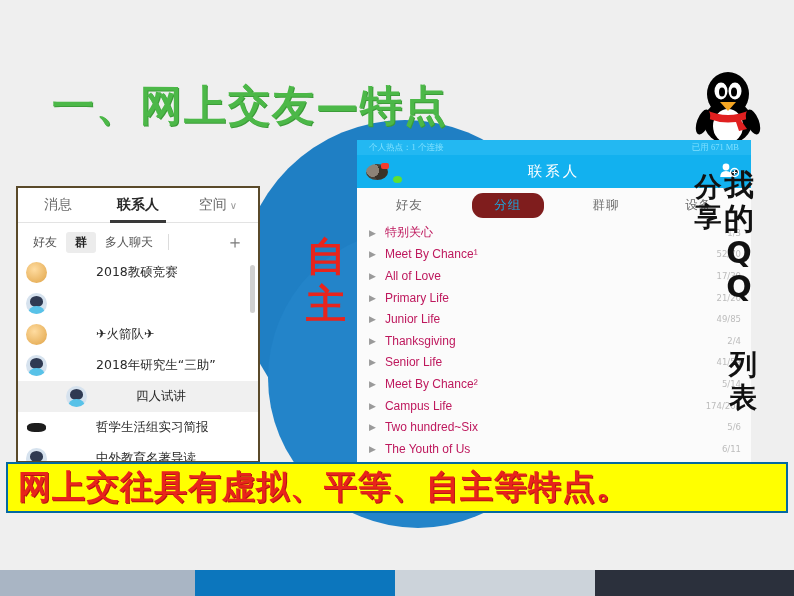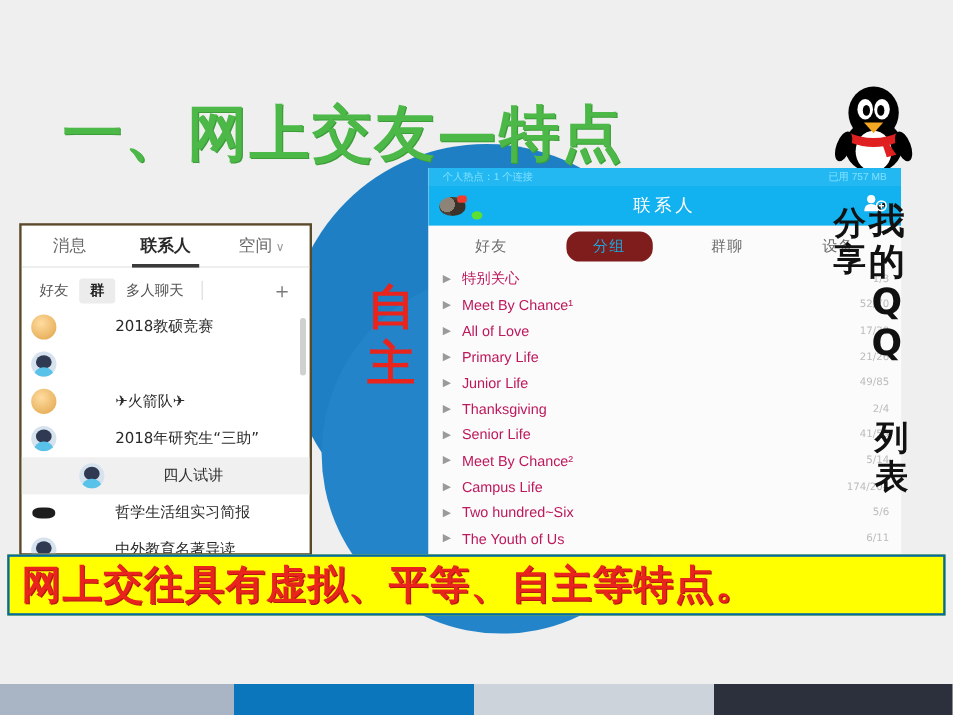--- a/index.html
+++ b/index.html
@@ -28,21 +28,21 @@
     left:268px;top:228px;
     width:300px;height:300px;
     border-radius:50%;
     background:#2384c9;
   }
 
   
   .title{
     position:absolute;
     left:52px;top:78px;
-    font-size:50px;
+    font-size:42px;
     font-weight:bold;
     color:#4cb848;
     letter-spacing:2px;
     white-space:nowrap;
     font-family:"DejaVu Sans","Liberation Sans",sans-serif;
     text-shadow:1px 1px 0 #3c9c38;
   }
 
   
   .penguin{
@@ -134,21 +134,21 @@
     position:absolute;
     left:357px;top:140px;
     width:394px;height:322px;
     background:#fbfbfb;
     overflow:hidden;
   }
   .qq-statusbar{
     height:15px;background:#23b8f2;color:#7fe0ff;
     font-size:8.5px;display:flex;align-items:center;
     padding:0 12px;justify-content:space-between;
-    font-family:Liberation Sans, sans-serif;
+    font-family:Liberation Serif, serif;
   }
   .qq-titlebar{
     height:33px;background:#12b1ef;position:relative;
     display:flex;align-items:center;
   }
   .qq-avatar{
     width:22px;height:16px;border-radius:50%;
     background:#4a4238;margin-left:9px;position:relative;
     background-image:radial-gradient(circle at 30% 40%,#8d8377 0 35%,transparent 36%),
                      radial-gradient(circle at 70% 60%,#3a3228 0 40%,transparent 41%);
@@ -316,21 +316,21 @@
         <div class="lp-name">中外教育名著导读</div>
       </div>
     </div>
   </div>
 
   <div class="zizhu">自<br>主</div>
 
   <div class="qq-panel">
     <div class="qq-statusbar">
       <span>个人热点：1 个连接</span>
-      <span>已用 757 MB</span>
+      <span>已用 671 MB</span>
     </div>
     <div class="qq-titlebar">
       <div class="qq-avatar">
           <span class="badge"></span>
         </div>
       <div class="qq-dot"></div>
       <div class="qq-title">联系人</div>
       <div class="qq-add">
         <svg width="20" height="16" viewBox="0 0 20 16">
           <circle cx="7" cy="5" r="3.4" fill="#fff"></circle>

